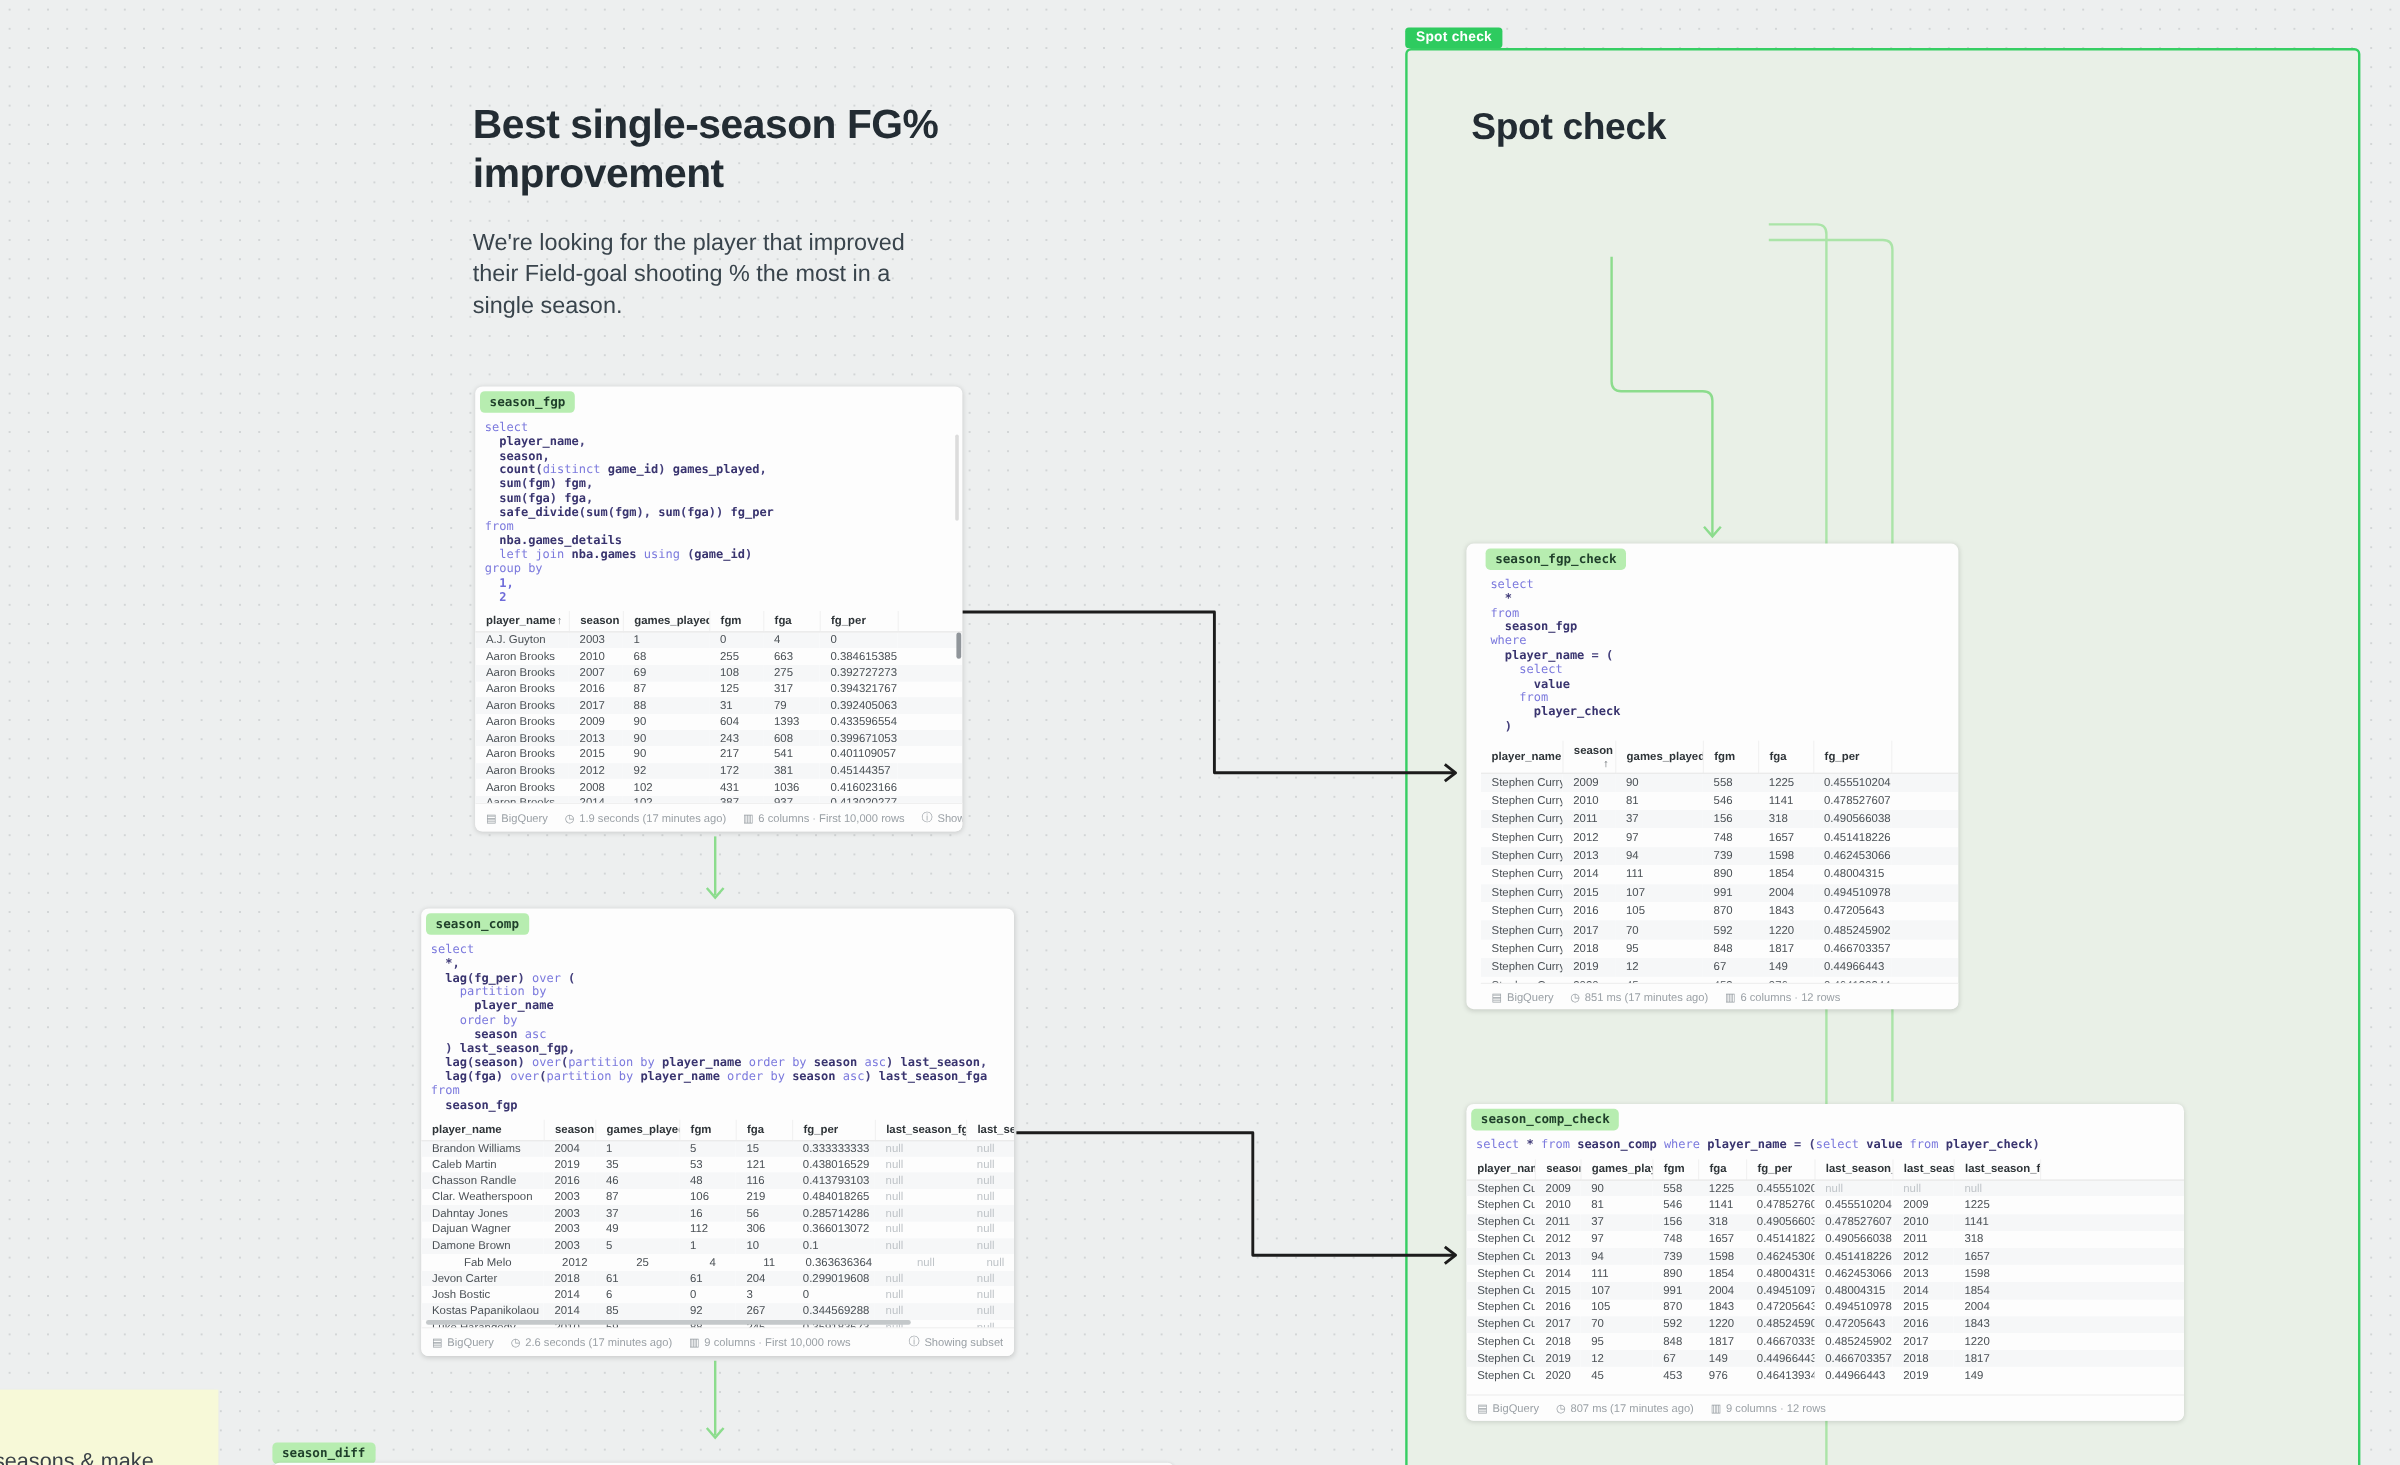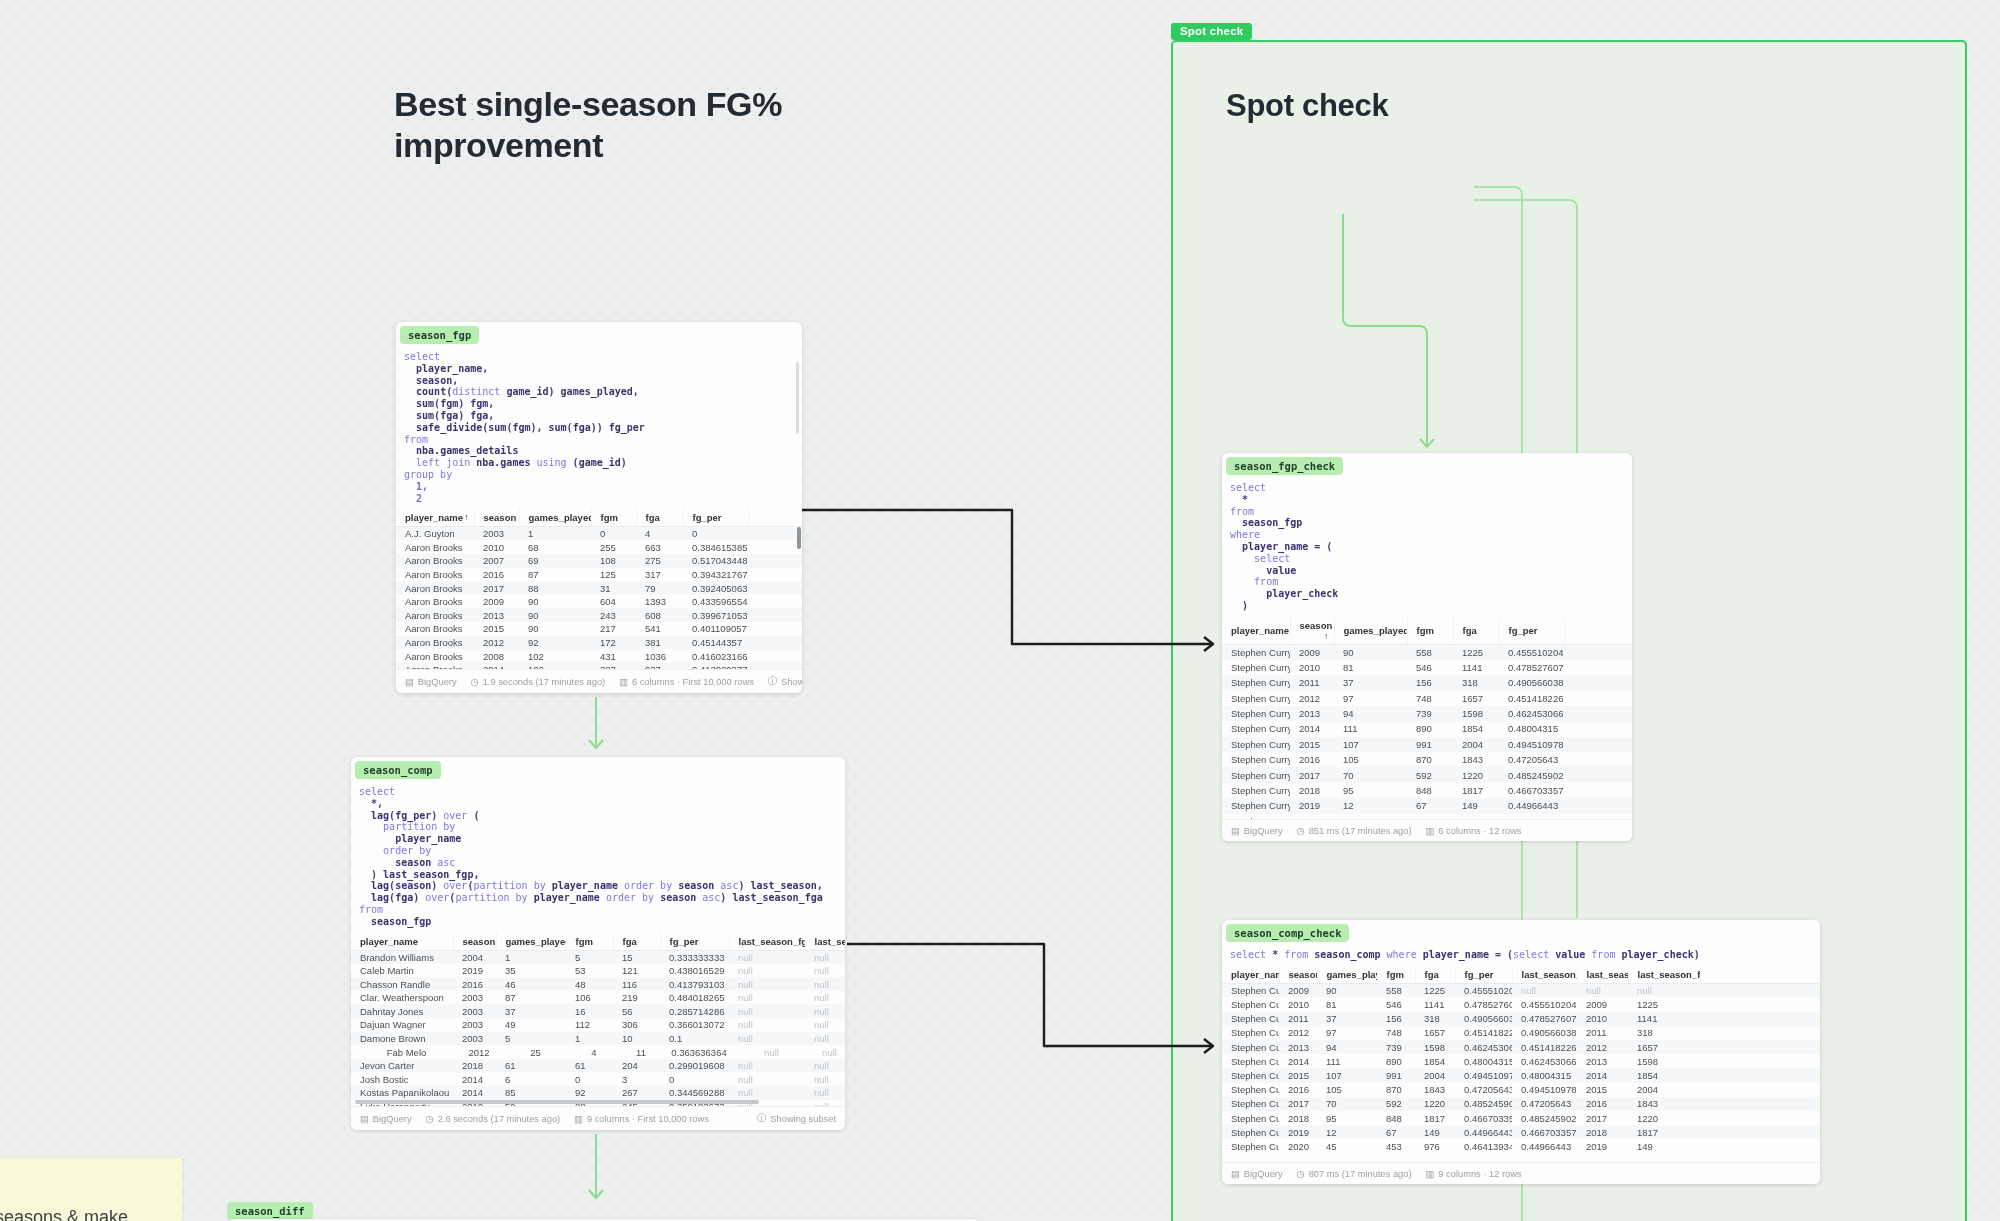--- a/index.html
+++ b/index.html
@@ -28,21 +28,21 @@
   .note h3{margin:0;font-size:23px;color:#22282d;}
   .note p{margin:13px 0 0;font-size:18px;line-height:1.35;color:#3a4147;}
   #note-step1{left:95px;top:388px;width:228px;height:226px;}
   #note-step2{left:25px;top:835px;width:230px;height:224px;}
   #note-step3{left:-34px;top:1158px;width:216px;height:140px;padding-top:47px;}
   
   .cell{position:absolute;z-index:3;background:#fdfdfd;border-radius:6px;box-sizing:border-box;
     box-shadow:0 1px 4px rgba(0,0,0,.15);display:flex;flex-direction:column;overflow:hidden;}
   #cell-fgp  {left:396px;top:322px;width:406px;height:371px;}
   #cell-comp {left:351px;top:757px;width:494px;height:373px;}
-  #cell-fgpc {left:1222px;top:453px;width:410px;height:388px;}
+  #cell-fgpc {left:1222px;top:453px;width:410px;height:388px;padding-left:12px;}
   #cell-compc{left:1222px;top:920px;width:598px;height:264px;}
   .chip{align-self:flex-start;margin:4px 0 0 4px;background:#b7edb0;color:#1f3f2a;
     font-family:"DejaVu Sans Mono",monospace;font-weight:700;font-size:10.5px;
     padding:3px 8px;border-radius:4px;}
   .chip-floating{position:absolute;left:227px;top:1202px;z-index:3;background:#b7edb0;color:#1f3f2a;
     font-family:"DejaVu Sans Mono",monospace;font-weight:700;font-size:10.5px;padding:3px 8px;border-radius:4px;text-align:right;}
   .sliver{position:absolute;left:227px;top:1219px;width:752px;height:8px;z-index:3;
     background:#fcfcfc;border-radius:6px 6px 0 0;box-shadow:0 0 3px rgba(0,0,0,.12);}
   .sql{position:relative;font-family:"DejaVu Sans Mono",monospace;font-size:10px;line-height:11.8px;
     padding:7px 8px 5px;white-space:pre;}
@@ -98,20 +98,21 @@
 
     <path d="M802 510 H1012 V644 H1212" stroke="#1c1c1c" stroke-width="2.4" fill="none" stroke-linejoin="round"></path>
     <path d="M1204 637 L1213 644 L1204 651" stroke="#1c1c1c" stroke-width="2.4" fill="none" stroke-linejoin="round"></path>
 
     <path d="M847 944 H1044 V1046 H1212" stroke="#1c1c1c" stroke-width="2.4" fill="none" stroke-linejoin="round"></path>
     <path d="M1204 1039 L1213 1046 L1204 1053" stroke="#1c1c1c" stroke-width="2.4" fill="none" stroke-linejoin="round"></path>
   </svg>
 
   <div class="headline">
     <h1>Best single-season FG% improvement</h1>
+    <p>We're looking for the player that improved their Field-goal shooting % the most in a single season.</p>
   </div>
 
   <div class="note" id="note-step3">
     <p style="margin:0">seasons &amp; make</p>
   </div>
 
   <div class="cell" id="cell-fgp">
     <span class="chip">season_fgp</span>
     <div class="sql"><div><span class="tk-k">select</span></div><div><span class="tk-d">  </span><span class="tk-i">player_name</span><span class="tk-d">,</span></div><div><span class="tk-d">  </span><span class="tk-i">season</span><span class="tk-d">,</span></div><div><span class="tk-d">  </span><span class="tk-i">count</span><span class="tk-d">(</span><span class="tk-k">distinct</span><span class="tk-d"> </span><span class="tk-i">game_id</span><span class="tk-d">) </span><span class="tk-i">games_played</span><span class="tk-d">,</span></div><div><span class="tk-d">  </span><span class="tk-i">sum</span><span class="tk-d">(</span><span class="tk-i">fgm</span><span class="tk-d">) </span><span class="tk-i">fgm</span><span class="tk-d">,</span></div><div><span class="tk-d">  </span><span class="tk-i">sum</span><span class="tk-d">(</span><span class="tk-i">fga</span><span class="tk-d">) </span><span class="tk-i">fga</span><span class="tk-d">,</span></div><div><span class="tk-d">  </span><span class="tk-i">safe_divide</span><span class="tk-d">(</span><span class="tk-i">sum</span><span class="tk-d">(</span><span class="tk-i">fgm</span><span class="tk-d">), </span><span class="tk-i">sum</span><span class="tk-d">(</span><span class="tk-i">fga</span><span class="tk-d">)) </span><span class="tk-i">fg_per</span></div><div><span class="tk-k">from</span></div><div><span class="tk-d">  </span><span class="tk-i">nba.games_details</span></div><div><span class="tk-d">  </span><span class="tk-k">left join</span><span class="tk-d"> </span><span class="tk-i">nba.games</span><span class="tk-d"> </span><span class="tk-k">using</span><span class="tk-d"> (</span><span class="tk-i">game_id</span><span class="tk-d">)</span></div><div><span class="tk-k">group by</span></div><div><span class="tk-d">  </span><span class="tk-n">1,</span></div><div><span class="tk-d">  </span><span class="tk-n">2</span></div></div>
     <div class="vthumb" style="right:3px;top:40px;width:3px;height:72px;background:#dcdcdc;"></div>
@@ -155,21 +156,21 @@
               <td>663</td>
               <td>0.384615385</td>
               <td></td>
             </tr>
             <tr style="height: 13.6px;">
               <td>Aaron Brooks</td>
               <td>2007</td>
               <td>69</td>
               <td>108</td>
               <td>275</td>
-              <td>0.517043448</td>
+              <td>0.392727273</td>
               <td></td>
             </tr>
             <tr style="height: 13.6px;">
               <td>Aaron Brooks</td>
               <td>2016</td>
               <td>87</td>
               <td>125</td>
               <td>317</td>
               <td>0.394321767</td>
               <td></td>

